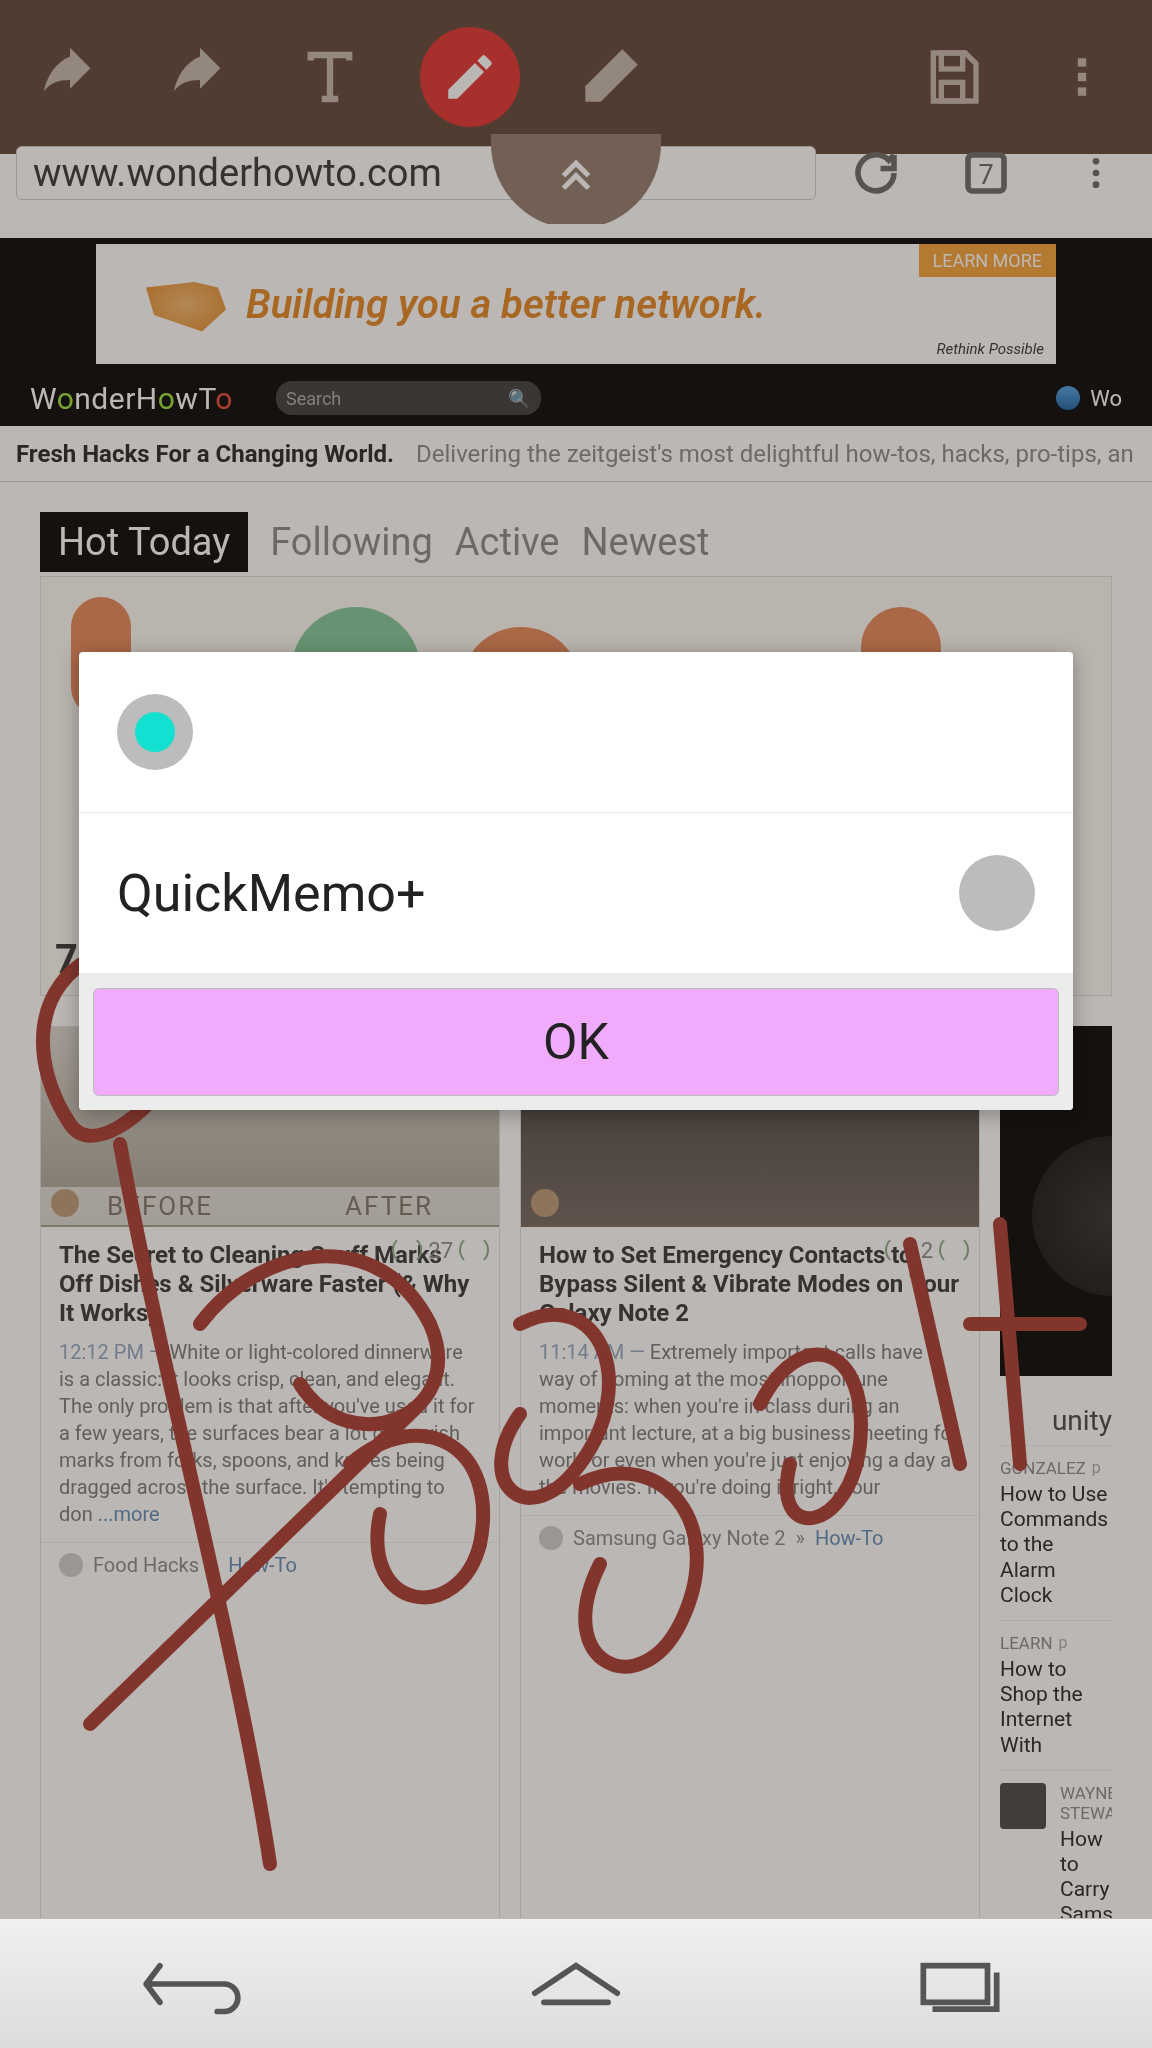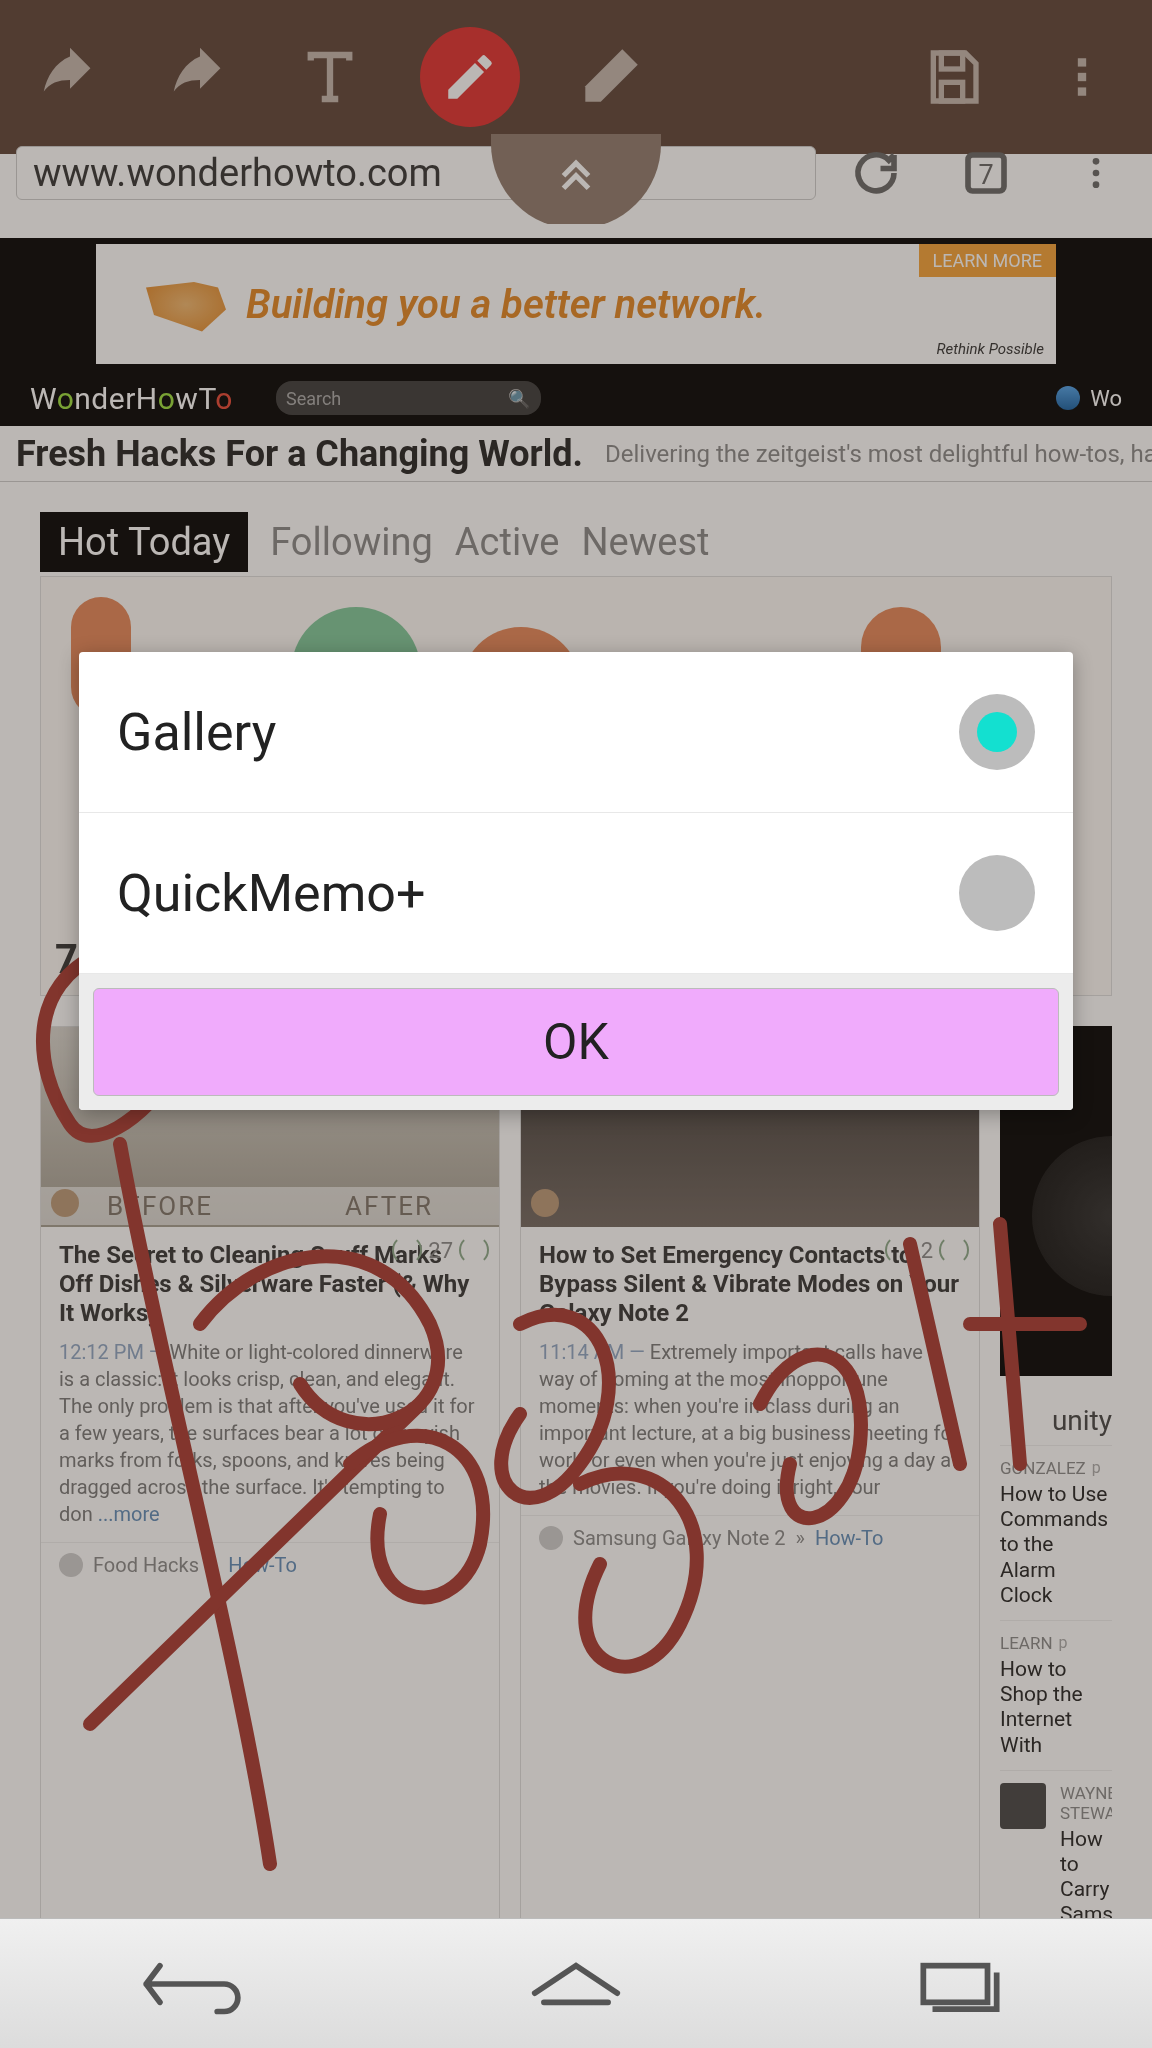--- a/index.html
+++ b/index.html
@@ -81,21 +81,21 @@
     justify-content: space-between;
   }
   .globe-area { margin-left: auto; display: flex; align-items: center; gap: 10px; color: #fff; font-size: 22px; }
   .globe { width: 24px; height: 24px; border-radius: 50%; background: linear-gradient(#4da0e8, #1661a4); }
 
   
   .tagline {
     background: #fff; height: 56px; display: flex; align-items: center; padding: 0 16px;
     border-bottom: 1px solid #ccc; font-size: 24px; white-space: nowrap; overflow: hidden;
   }
-  .tagline-main { font-weight: 700; color: #222; font-size: 36px; }
+  .tagline-main { font-weight: 700; color: #222; font-size: 24px; }
   .tagline-sub { color: #888; margin-left: 22px; font-size: 24px; }
 
   
   .filter-tabs {
     display: flex; align-items: flex-end; gap: 22px; padding: 30px 40px 0;
     font-size: 38px; color: #888;
   }
   .filter-tab.active { background: #000; color: #fff; padding: 8px 18px; }
   .filter-tab { padding: 8px 0; }
 
@@ -432,21 +432,20 @@
       <path d="M910 480 L 960 700"></path>
       <path d="M1000 460 L 1020 700 M970 560 L 1080 560"></path>
     </g>
   </svg>
 
 </div>
 
 <div class="overlay">
   <div class="dialog">
     <div class="dialog-option">
-      <span>Gallery</span>
       <span class="radio checked"></span>
     </div>
     <div class="dialog-option">
       <span>QuickMemo+</span>
       <span class="radio"></span>
     </div>
     <div class="dialog-footer">
       <div class="ok-button">OK</div>
     </div>
   </div>

